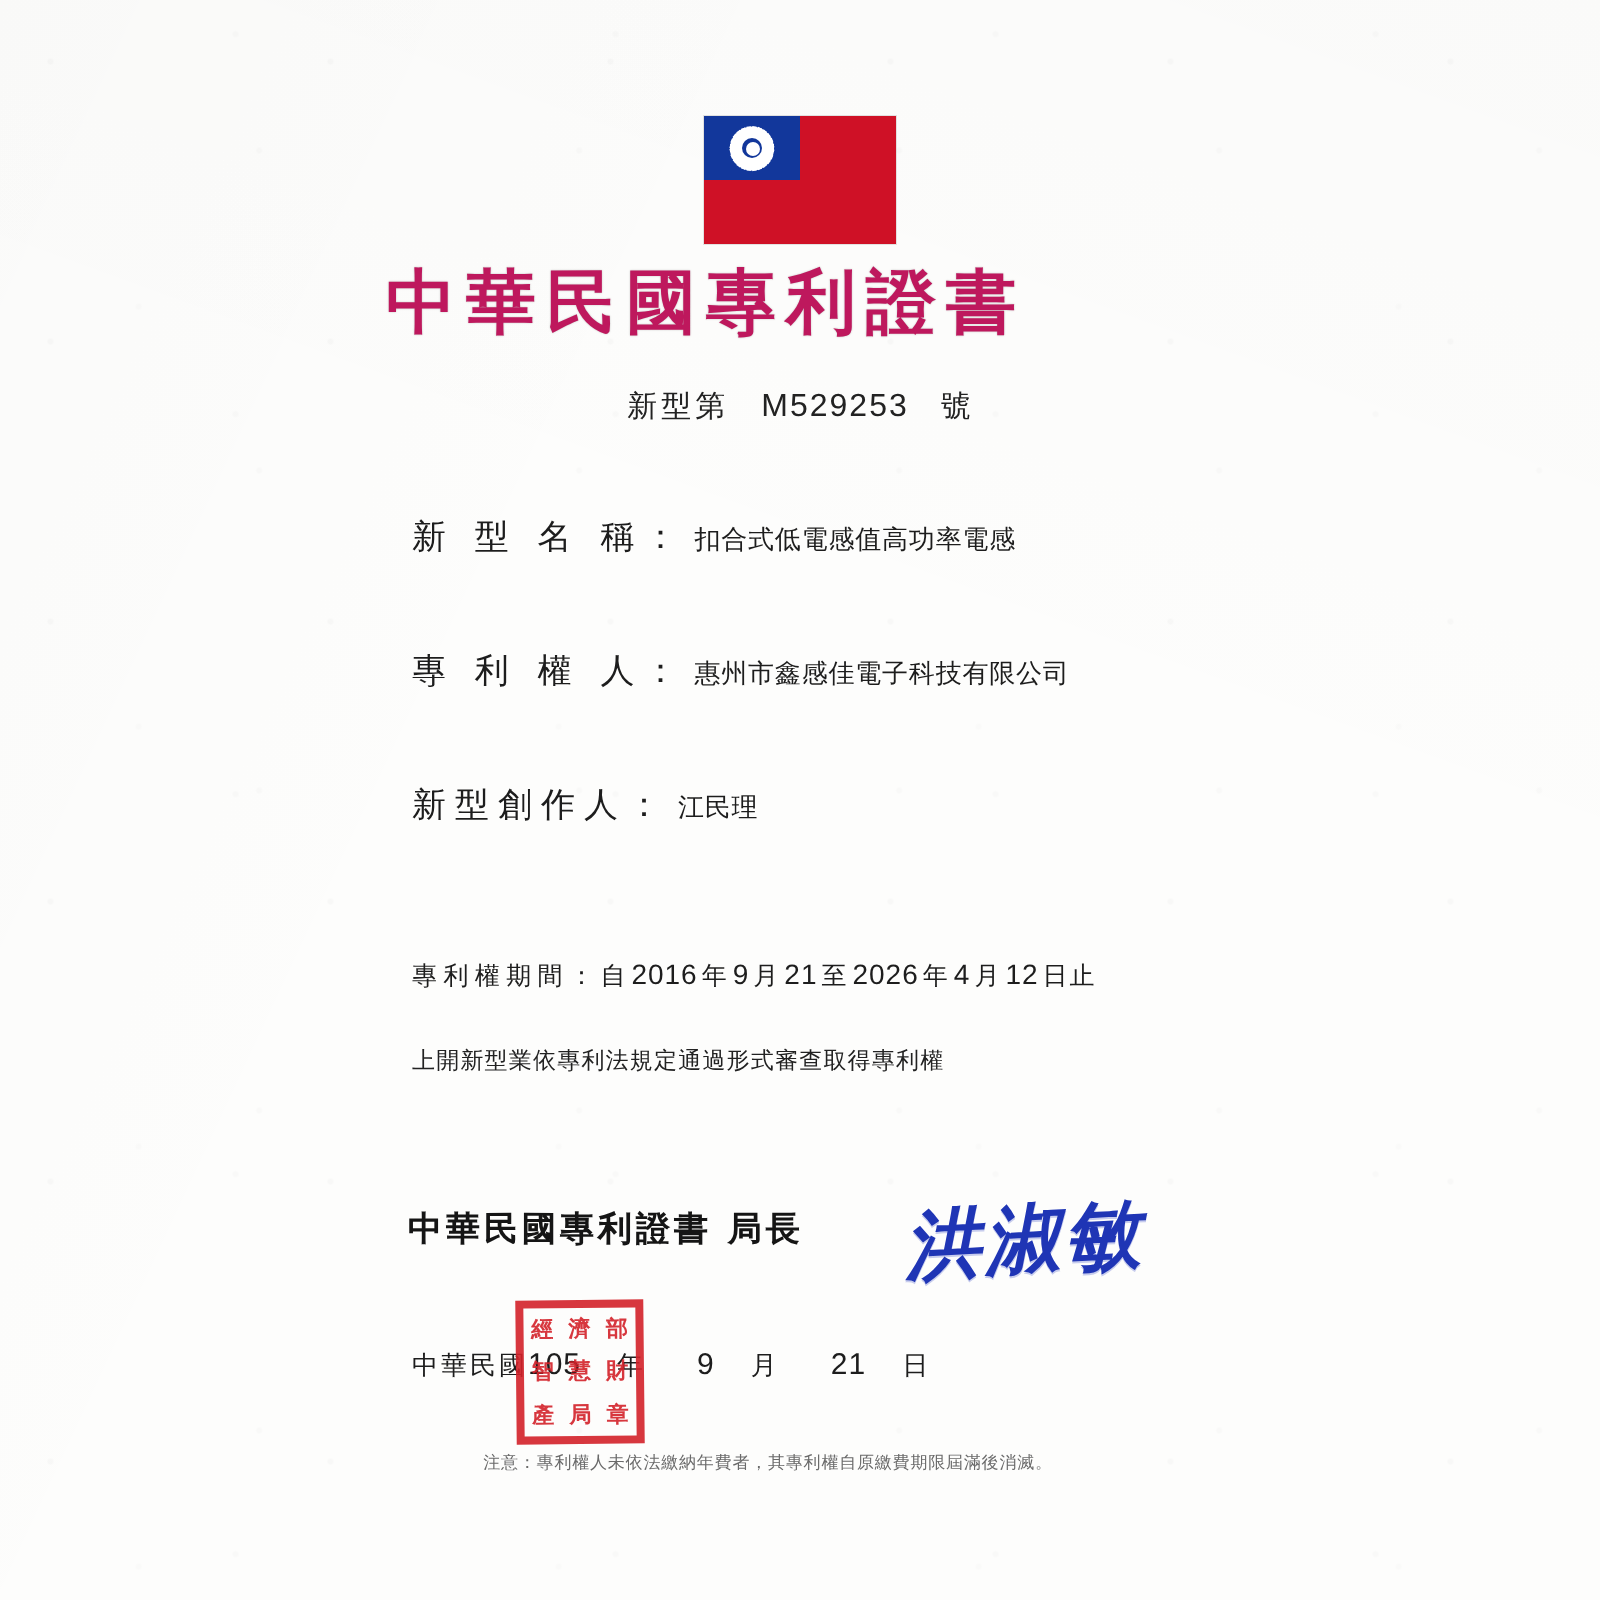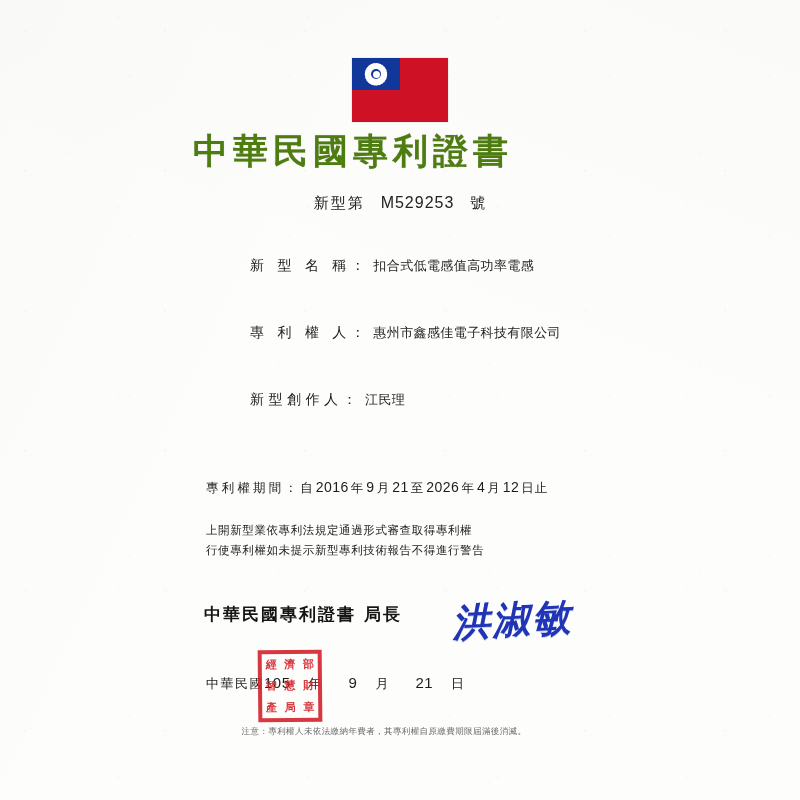--- a/index.html
+++ b/index.html
@@ -101,21 +101,21 @@
   .title {
     position: absolute;
     left: 0;
     top: 128px;
     width: 706px;
     text-align: center;
     font-family: "DejaVu Serif", serif;
     font-weight: bold;
     font-size: 35px;
     letter-spacing: 5px;
-    color: #4d7c0f;
+    color: #be185d;
     text-shadow: 0 0 1px rgba(0,0,0,0.25);
   }
 
   
   .number-line {
     position: absolute;
     left: 0;
     top: 194px;
     width: 800px;
     text-align: center;
@@ -136,22 +136,21 @@
   .field {
     position: absolute;
     left: 206px;
     font-size: 12.5px;
     color: #1d1d1d;
     white-space: nowrap;
     font-family: "DejaVu Serif", serif;
   }
   .field .flabel {
     letter-spacing: 4.5px;
-    font-size: 14px;
-    margin-left: 44px;
+    font-size: 17px;
   }
   .field .fvalue {
     letter-spacing: 0.4px;
     font-size: 13px;
     margin-left: 4px;
   }
   #field-name { top: 257px; }
   #field-owner { top: 324px; }
   #field-creator { top: 391px; }
 
@@ -318,21 +317,20 @@
     <div class="field" id="field-owner">
       <span class="flabel">專 利 權 人：</span><span class="fvalue">惠州市鑫感佳電子科技有限公司</span>
     </div>
 
     <div class="term">
       <span class="tlabel">專利權期間：</span><span class="cjk">自</span><span class="num">2016</span><span class="cjk">年</span><span class="num">9</span><span class="cjk">月</span><span class="num">21</span><span class="cjk">至</span><span class="num">2026</span><span class="cjk">年</span><span class="num">4</span><span class="cjk">月</span><span class="num">12</span><span class="cjk">日</span><span class="cjk">止</span>
     </div>
 
     <div class="notes">
       <div>上開新型業依專利法規定通過形式審查取得專利權</div>
-      <div>行使專利權如未提示新型專利技術報告不得進行警告</div>
     </div>
 
     <div class="authority">中華民國專利證書 局長</div>
 
     <div class="signature">洪淑敏</div>
 
     <div class="dateline">
       <span class="era">中華民國</span><span class="dnum">105</span><span class="sp-med"></span><span class="dunit">年</span><span class="sp-wide"></span><span class="dnum">9</span><span class="sp-med"></span><span class="dunit">月</span><span class="sp-wide"></span><span class="dnum">21</span><span class="sp-med"></span><span class="dunit">日</span>
     </div>
 

